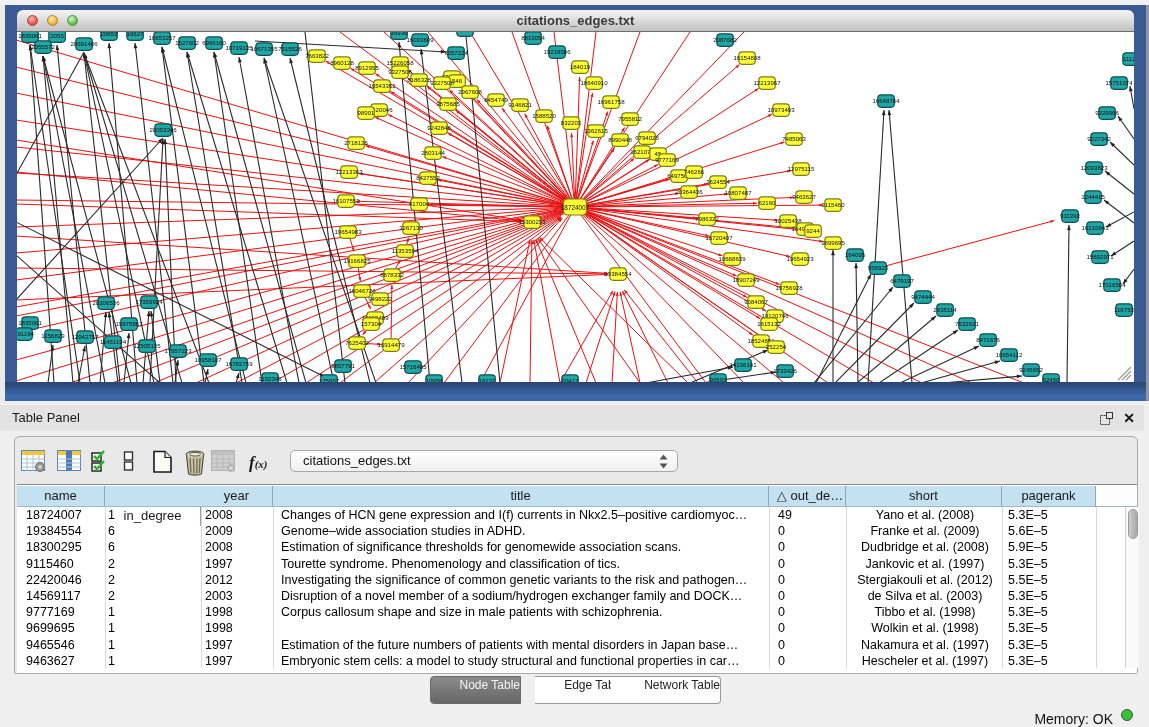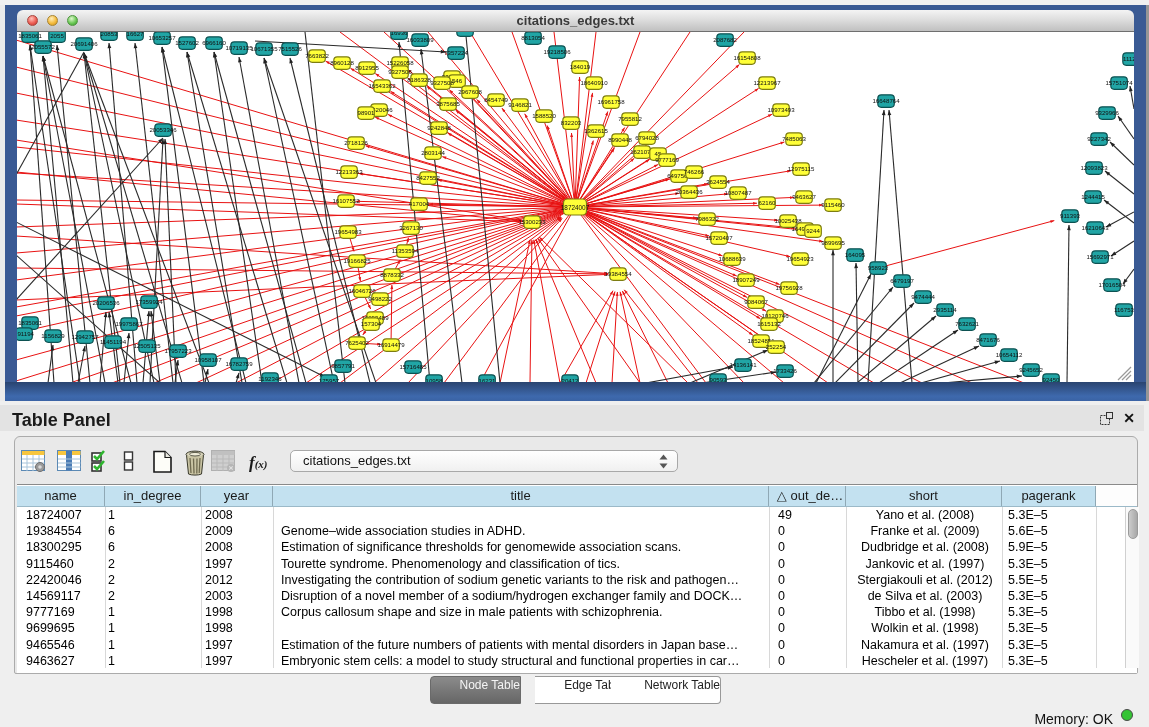--- a/index.html
+++ b/index.html
@@ -10,21 +10,21 @@
 #leftgray{position:absolute;left:0;top:5px;width:5px;height:396px;background:#ebebeb;}
 #rightgray{position:absolute;right:0;top:5px;width:3px;height:722px;background:#969696;}
 #titlebar{position:absolute;left:17px;top:10px;width:1117px;height:22px;
  border-radius:6px 6px 0 0;background:linear-gradient(#f4f4f4,#dedede 45%,#c0c0c0);
  border-bottom:1px solid #6f6f6f;box-sizing:border-box;}
 #title{position:absolute;left:0;right:0;top:3px;text-align:center;font-size:13px;
  font-weight:bold;color:#3a3a3a;}
 .tl{position:absolute;top:5px;width:11px;height:11px;border-radius:50%;box-sizing:border-box;}
 #panel{position:absolute;left:0;top:401px;width:1149px;height:326px;background:#efefef;}
 #ptband{position:absolute;left:0px;top:4px;width:1144px;height:26px;background:#e3e3e3;}
-#ptitle{position:absolute;left:12px;top:9px;font-size:18px;color:#1a1a1a;font-weight:bold;}
+#ptitle{position:absolute;left:12px;top:9px;font-size:13px;color:#1a1a1a;}
 #pfloat{position:absolute;right:36px;top:11px;width:13px;height:13px;}
 #pclose{position:absolute;right:14px;top:9px;font-size:14px;font-weight:bold;color:#111;}
 #container{position:absolute;left:14px;top:35px;width:1124px;height:238px;
  border:1px solid #ababab;border-radius:6px 6px 2px 2px;box-sizing:border-box;background:#e9e9e9;}
 #toolbar{position:absolute;left:2px;top:13px;height:34px;}
 #combo{position:absolute;left:275px;top:13px;width:388px;height:22px;border:1px solid #a8a8a8;
  border-radius:5px;background:linear-gradient(#ffffff,#f0f0f0);box-sizing:border-box;}
 #combo span{position:absolute;left:12px;top:2px;font-size:13px;color:#111;}
 #table{position:absolute;left:2px;top:47px;width:1120px;height:189px;background:#fff;
  border-top:1px solid #8a8a8a;box-sizing:border-box;}
@@ -803,39 +803,40 @@
         <span>citations_edges.txt</span>
  <svg style="position:absolute;right:8px;top:3px" width="11" height="15" viewBox="0 0 11 15">
   <path d="M5.5 0.5 L9.5 5.5 H1.5 Z" fill="#555"></path>
           <path d="M5.5 14.5 L9.5 9.5 H1.5 Z" fill="#555"></path>
  </svg>
 </div>
 <div id="table">
  <div style="position:absolute;left:1079px;top:1px;width:41px;height:21px;background:#fdfdfd;border-bottom:1px solid #9bb9c8;box-sizing:border-box;"></div>
  <div id="thead">
   <div class="th" style="left:0;width:88px;">name</div>
-  <div class="th" style="left:88px;width:96px;">in_degree</div>
+  <div class="th" style="left:88px;width:96px;margin-top:20px;">in_degree</div>
   <div class="th" style="left:184px;width:72px;">year</div>
   <div class="th" style="left:256px;width:496px;">title</div>
   <div class="th" style="left:752px;width:77px;text-align:center;padding-left:6px;">△ out_de…</div>
   <div class="th" style="left:829px;width:156px;">short</div>
   <div class="th" style="left:985px;width:94px;">pagerank</div>
  </div>
  <div class="colline" style="left:88px"></div>
         <div class="colline" style="left:184px"></div>
  <div class="colline" style="left:256px"></div>
         <div class="colline" style="left:752px"></div>
  <div class="colline" style="left:829px"></div>
         <div class="colline" style="left:985px"></div>
  <div class="colline" style="left:1079px"></div>
  <div id="tbody">
 <div class="tr">
 <div class="c0">18724007</div>
             <div class="c1">1</div>
             <div class="c2">2008</div>
+<div class="c3">Changes of HCN gene expression and I(f) currents in Nkx2.5–positive cardiomyoc…</div>
             <div class="c4">49</div>
             <div class="c5">Yano et al. (2008)</div>
 <div class="c6">5.3E–5</div>
           </div>
 <div class="tr">
 <div class="c0">19384554</div>
             <div class="c1">6</div>
             <div class="c2">2009</div>
 <div class="c3">Genome–wide association studies in ADHD.</div>
             <div class="c4">0</div>
@@ -857,21 +858,21 @@
             <div class="c2">1997</div>
 <div class="c3">Tourette syndrome. Phenomenology and classification of tics.</div>
             <div class="c4">0</div>
             <div class="c5">Jankovic et al. (1997)</div>
 <div class="c6">5.3E–5</div>
           </div>
 <div class="tr">
 <div class="c0">22420046</div>
             <div class="c1">2</div>
             <div class="c2">2012</div>
-<div class="c3">Investigating the contribution of sodium genetic variants to the risk and pathogen…</div>
+<div class="c3">Investigating the significance of common genetic variants to the risk and pathogen…</div>
             <div class="c4">0</div>
             <div class="c5">Stergiakouli et al. (2012)</div>
 <div class="c6">5.5E–5</div>
           </div>
 <div class="tr">
 <div class="c0">14569117</div>
             <div class="c1">2</div>
             <div class="c2">2003</div>
 <div class="c3">Disruption of a novel member of a sodium/hydrogen exchanger family and DOCK…</div>
             <div class="c4">0</div>

